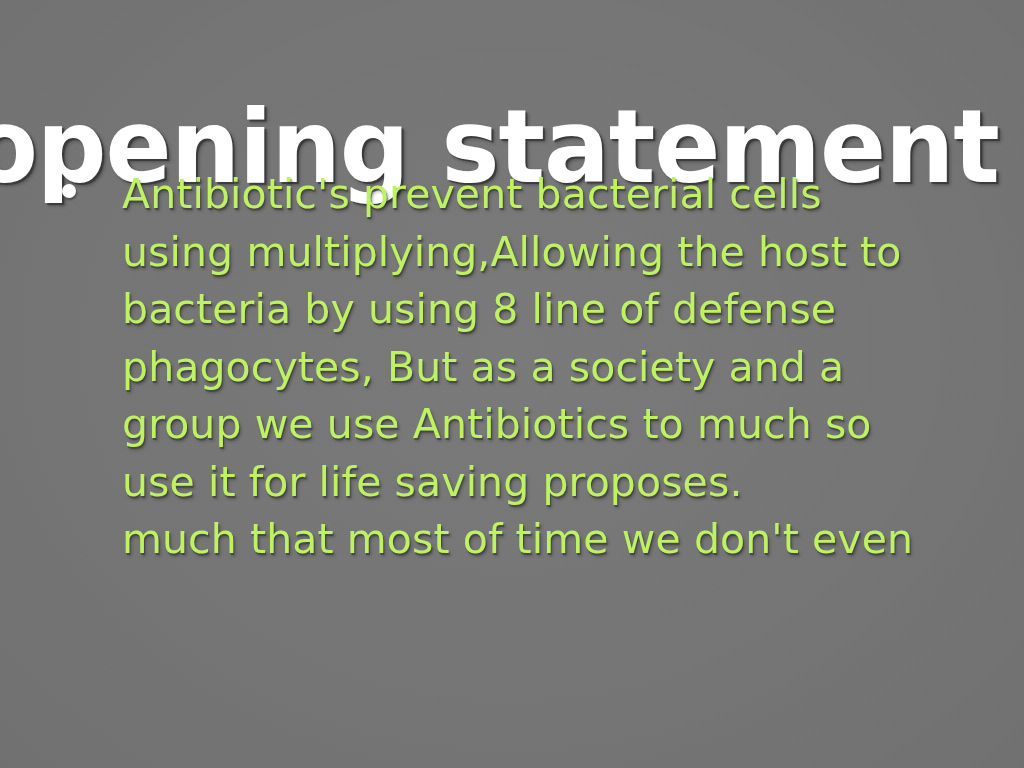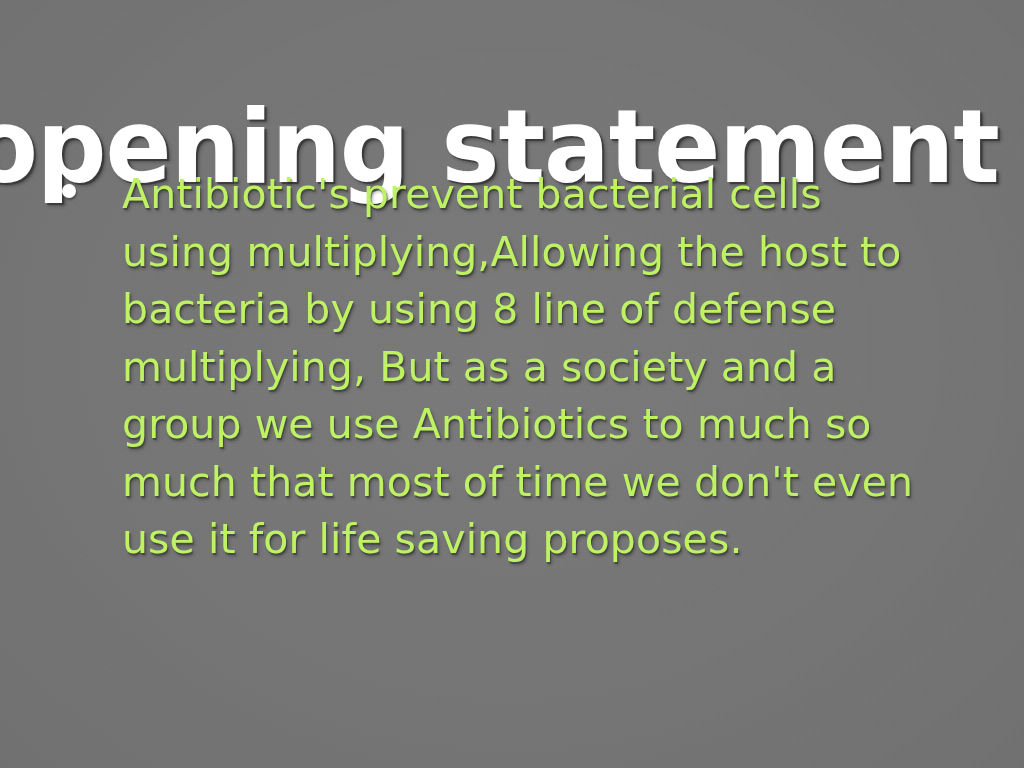--- a/index.html
+++ b/index.html
@@ -120,21 +120,21 @@
     <h1 class="slide-title">opening statement</h1>
   </div>
 
   <div class="body-block">
     <div class="bullet-row">
       <span class="bullet-marker"></span>
       <div class="bullet-text">
         <span class="ln">Antibiotic's prevent bacterial cells</span>
         <span class="ln">using multiplying,Allowing the host to</span>
         <span class="ln">bacteria by using 8 line of defense</span>
-        <span class="ln">multiplying, But as a society and a</span>
+        <span class="ln">phagocytes, But as a society and a</span>
         <span class="ln">group we use Antibiotics to much so</span>
+        <span class="ln">use it for life saving proposes.</span>
         <span class="ln">much that most of time we don't even</span>
-        <span class="ln">use it for life saving proposes.</span>
       </div>
     </div>
   </div>
 
 </div>
 
 </body></html>

